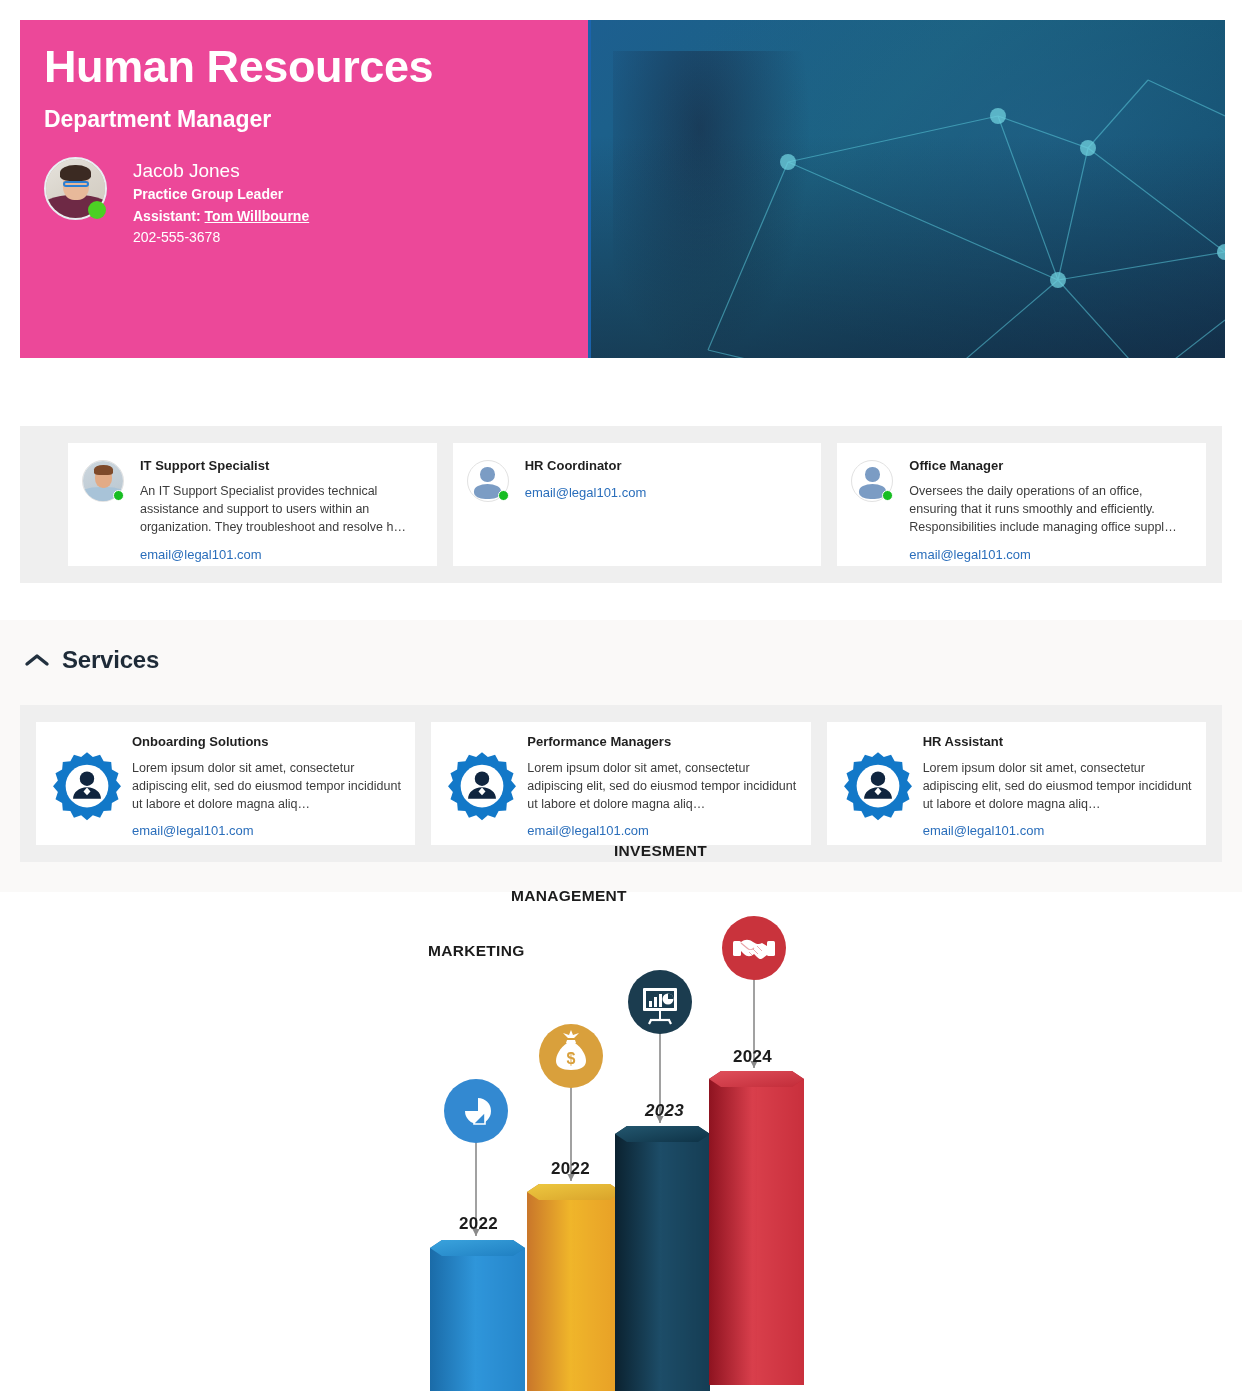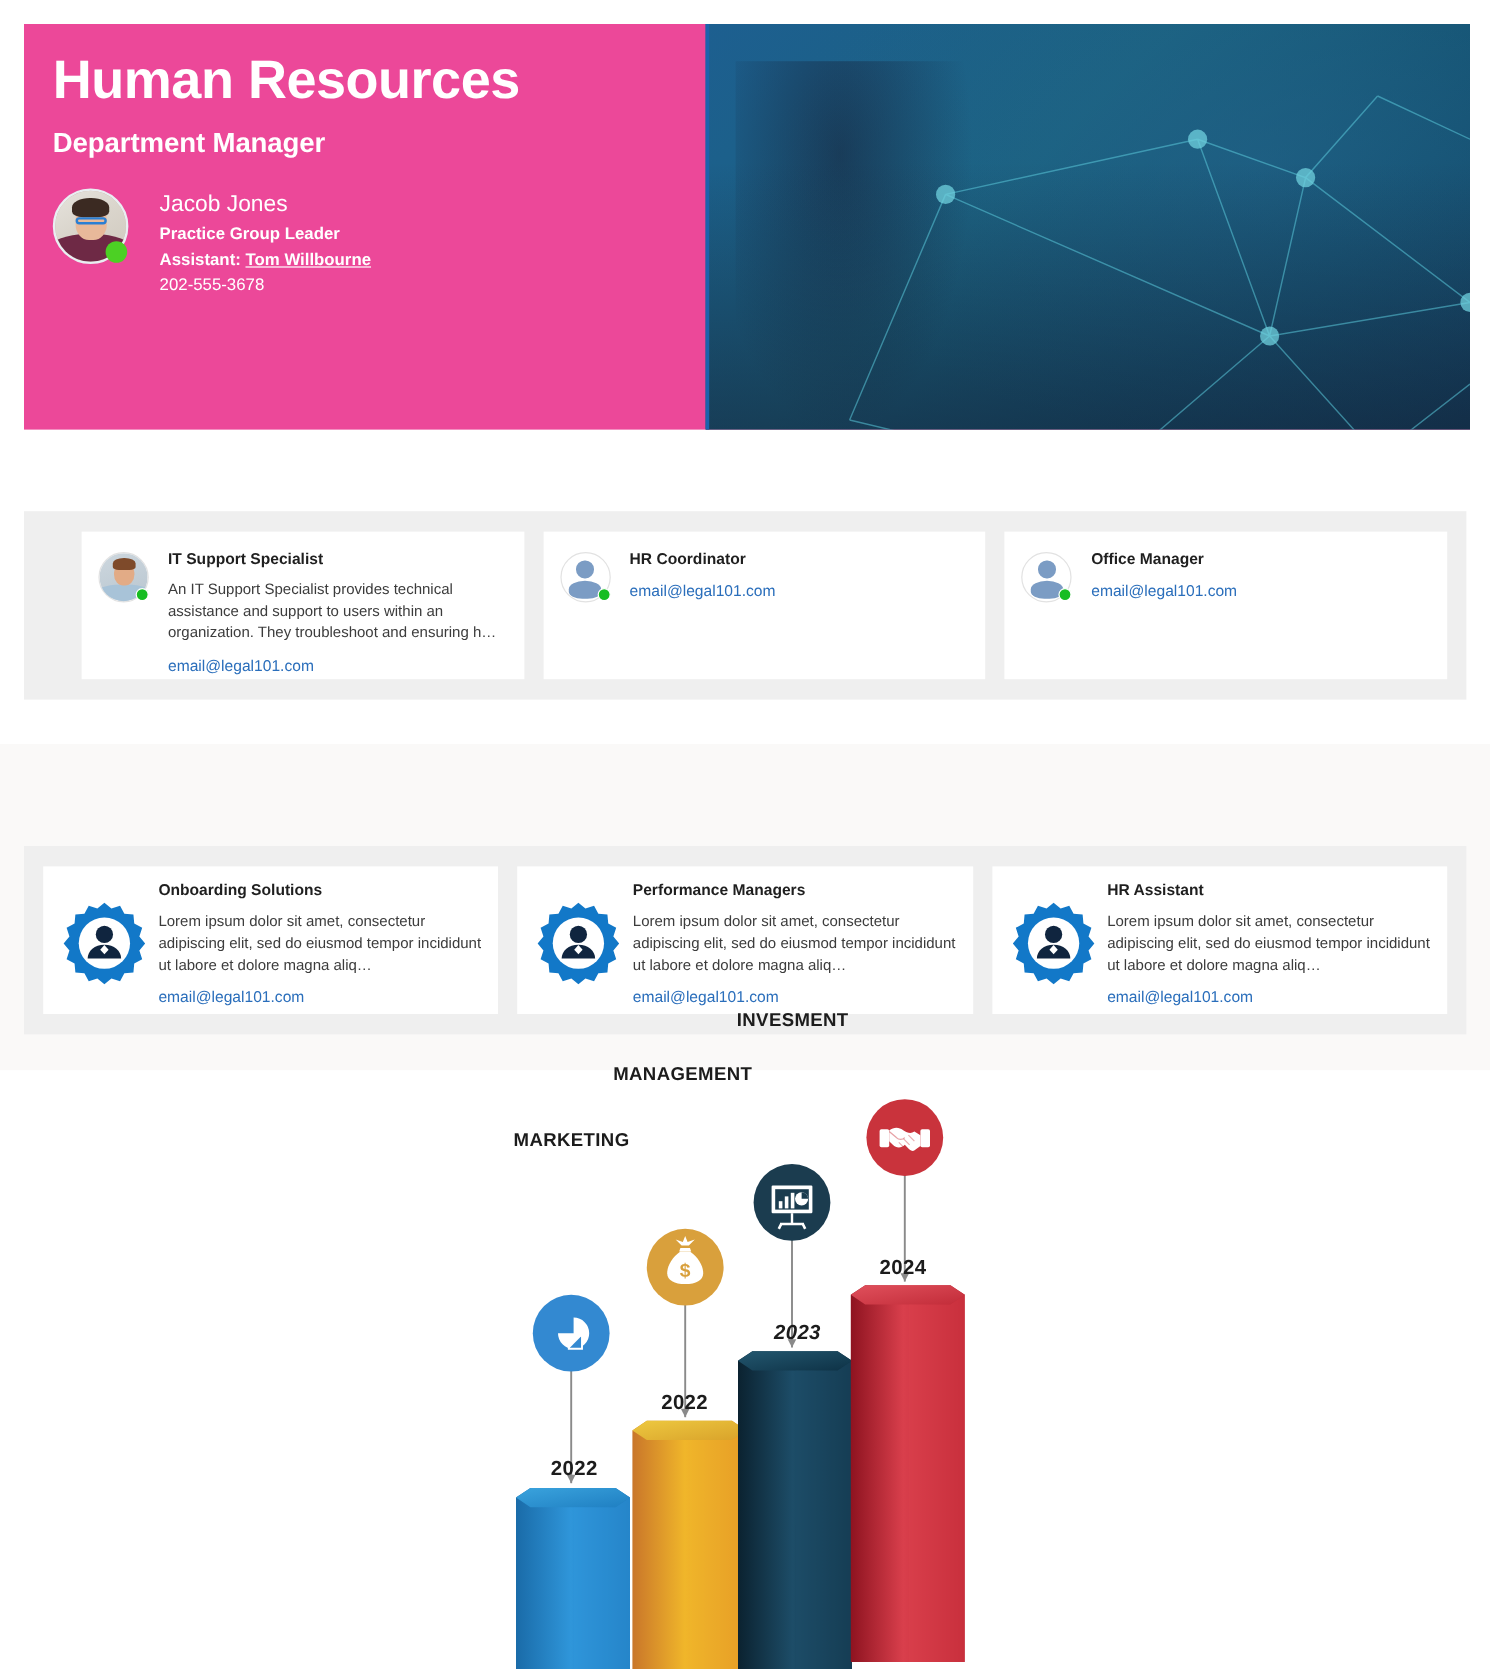--- a/index.html
+++ b/index.html
@@ -272,21 +272,21 @@
         <div class="staff-avatar photo">
           <div class="bgp"></div>
             <div class="shirtp"></div>
             <div class="headp"></div>
             <div class="hairp"></div>
         </div>
         <div class="staff-dot"></div>
       </div>
       <div class="staff-body">
         <div class="staff-title">IT Support Specialist</div>
-        <div class="staff-desc">An IT Support Specialist provides technical assistance and support to users within an organization. They troubleshoot and ensuring h…</div>
+        <div class="staff-desc">An IT Support Specialist provides technical assistance and support to users within an organization. They troubleshoot and resolve h…</div>
         <a class="staff-email" href="#">email@legal101.com</a>
       </div>
     </div>
 
     <div class="staff-card">
       <div class="staff-av-wrap">
         <div class="staff-avatar generic">
           <div class="ghead"></div>
             <div class="gbody"></div>
         </div>
@@ -301,28 +301,37 @@
     <div class="staff-card">
       <div class="staff-av-wrap">
         <div class="staff-avatar generic">
           <div class="ghead"></div>
             <div class="gbody"></div>
         </div>
         <div class="staff-dot"></div>
       </div>
       <div class="staff-body">
         <div class="staff-title">Office Manager</div>
+        <div class="staff-desc">Oversees the daily operations of an office, ensuring that it runs smoothly and efficiently. Responsibilities include managing office suppl…</div>
         <a class="staff-email" href="#">email@legal101.com</a>
       </div>
     </div>
 
   </div>
 </div>
 
 <div class="services-band">
+  <div class="services-head">
+    <span class="chev">
+      <svg width="26" height="16" viewBox="0 0 26 16" fill="none" stroke="#22313f" stroke-width="3.4" stroke-linecap="round" stroke-linejoin="round">
+          <path d="M3 12 L13 4 L23 12"></path>
+        </svg>
+    </span>
+    <span class="services-label">Services</span>
+  </div>
 
   <div class="services-inner">
     <div class="svc-grid">
 
       <div class="svc-card">
         <div class="svc-icon">
           <svg width="72" height="72" viewBox="0 0 64 64">
             <g fill="#1278c8">
               <path d="M32 2 l5.2 4.3 6.4-2.1 3.2 5.9 6.7.6 .6 6.7 5.9 3.2-2.1 6.4 4.3 5.2 -4.3 5.2 2.1 6.4 -5.9 3.2 -.6 6.7 -6.7 .6 -3.2 5.9 -6.4-2.1 -5.2 4.3 -5.2-4.3 -6.4 2.1 -3.2-5.9 -6.7-.6 -.6-6.7 -5.9-3.2 2.1-6.4 -4.3-5.2 4.3-5.2 -2.1-6.4 5.9-3.2 .6-6.7 6.7-.6 3.2-5.9 6.4 2.1z"></path>
             </g>

